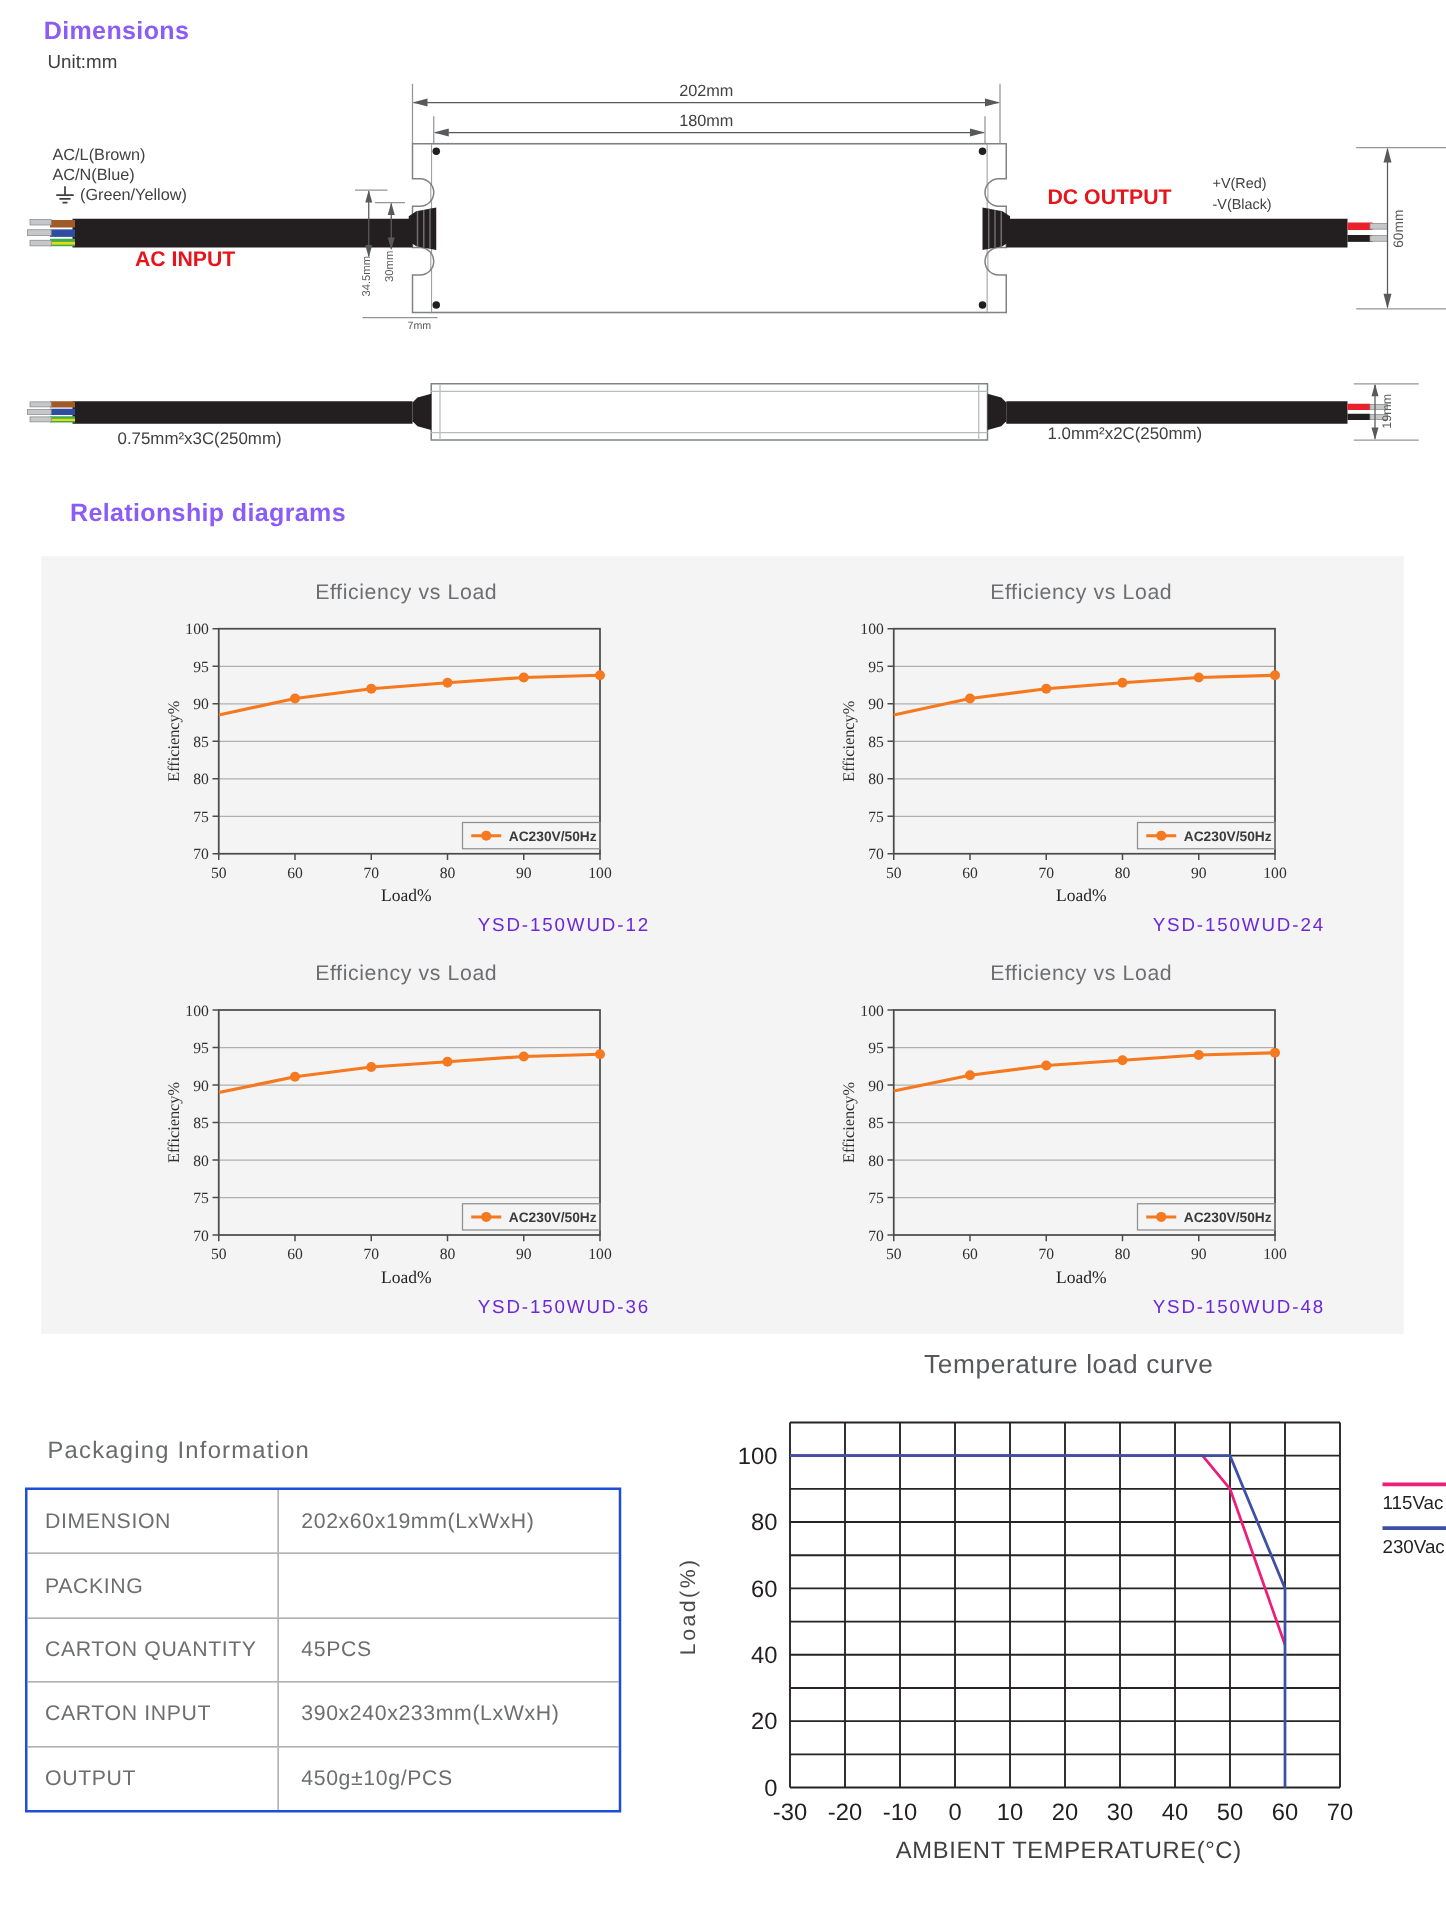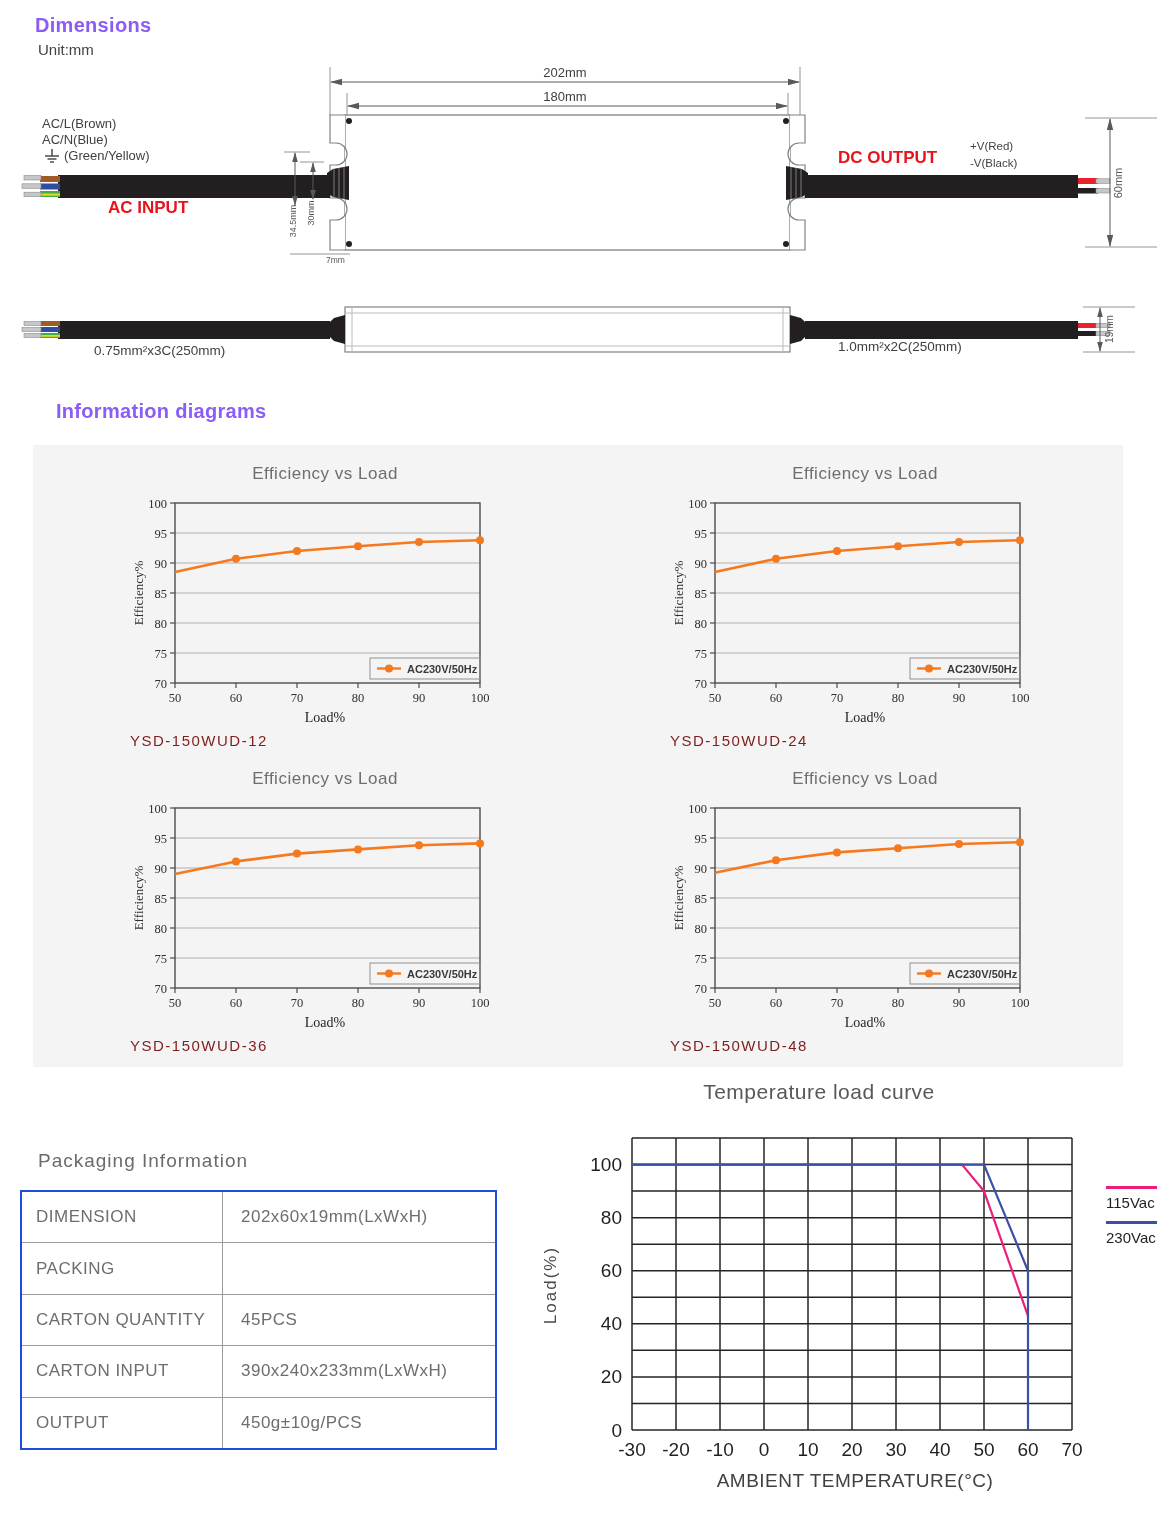--- a/index.html
+++ b/index.html
@@ -9,22 +9,22 @@
   .h-main{font-size:20px;font-weight:bold;color:#8b5cf6;letter-spacing:0.3px;}
   .h-sub{font-size:15px;color:#414042;}
   .h-pkg{font-size:19px;color:#6a6b6d;letter-spacing:1px;}
   .gray-block{background:#f4f4f4;}
   .eff-chart{position:absolute;width:390px;height:302px;}
   .eff-title{position:absolute;left:0;top:6px;width:390px;text-align:center;
              font-size:17px;color:#6d6e71;letter-spacing:0.5px;}
   .eff-svg{position:absolute;left:0;top:33px;}
   .eff-xlabel{position:absolute;left:0;top:252px;width:390px;text-align:center;
               font-family:"Liberation Serif",serif;font-size:14px;color:#232323;}
-  .eff-model{position:absolute;left:0;top:274px;width:390px;text-align:left;
-             font-size:15px;color:#7f1d1d;letter-spacing:1.5px;}
+  .eff-model{position:absolute;left:0;top:274px;width:390px;text-align:right;
+             font-size:15px;color:#6d28d9;letter-spacing:1.5px;}
   .temp-title{font-size:21px;color:#57585b;letter-spacing:0.5px;text-align:center;width:460px;}
   .temp-xlabel{font-size:19px;color:#414042;letter-spacing:0.5px;text-align:center;width:460px;}
   .temp-ylabel{font-size:17px;color:#4a4a4c;letter-spacing:2px;transform:rotate(-90deg);
                transform-origin:center;white-space:nowrap;}
   .legend-line{position:absolute;height:3px;width:51px;}
   .legend-text{position:absolute;font-size:15px;color:#231f20;}
   #pkg-table{border:2px solid #1d4ed8;display:flex;flex-direction:column;}
   .pkg-row{flex:1;display:flex;border-top:1px solid #9b9b9b;}
   .pkg-row:first-child{border-top:none;}
   .pkg-label{width:186px;border-right:1px solid #9b9b9b;display:flex;align-items:center;
@@ -177,21 +177,21 @@
     <g stroke="#939598" stroke-width="1">
       <line x1="1083" y1="252" x2="1135" y2="252"></line>
         <line x1="1083" y1="297" x2="1135" y2="297"></line>
     </g>
     <line x1="1100" y1="253" x2="1100" y2="296" stroke="#58595b" stroke-width="1"></line>
     <polygon points="1100,252 1097.2,262 1102.8,262" fill="#58595b"></polygon>
     <polygon points="1100,297 1097.2,287 1102.8,287" fill="#58595b"></polygon>
     <text x="1113" y="274" font-size="10" fill="#58595b" text-anchor="middle" transform="rotate(-90 1113 274)">19mm</text>
   </svg>
 
-  <div class="abs h-main" style="left:56px;top:400px;">Information diagrams</div>
+  <div class="abs h-main" style="left:56px;top:400px;">Relationship diagrams</div>
   <div class="abs gray-block" style="left:33px;top:445px;width:1090px;height:622px;"></div>
 
   <div class="eff-chart" style="left:130px;top:458px;">
     <div class="eff-title">Efficiency vs Load</div>
     <svg class="eff-svg" width="390" height="218">
         <line x1="45" y1="162" x2="350" y2="162" stroke="#b0b0b0" stroke-width="1"></line>
         <line x1="45" y1="132" x2="350" y2="132" stroke="#b0b0b0" stroke-width="1"></line>
         <line x1="45" y1="102" x2="350" y2="102" stroke="#b0b0b0" stroke-width="1"></line>
         <line x1="45" y1="72" x2="350" y2="72" stroke="#b0b0b0" stroke-width="1"></line>
         <line x1="45" y1="42" x2="350" y2="42" stroke="#b0b0b0" stroke-width="1"></line>
@@ -404,21 +404,21 @@
       <div class="pkg-row">
         <div class="pkg-label">CARTON INPUT</div>
         <div class="pkg-value">390x240x233mm(LxWxH)</div>
       </div>
       <div class="pkg-row">
         <div class="pkg-label">OUTPUT</div>
         <div class="pkg-value">450g±10g/PCS</div>
       </div>
     </div>
 
-  <div class="abs temp-title" style="left:589px;top:1080px;">Temperature load curve</div>
+  <div class="abs temp-title" style="left:625px;top:1080px;">Temperature load curve</div>
   <svg class="abs" style="left:550px;top:1125px;" width="540" height="345" id="temp-svg">
       <line x1="82" y1="13" x2="82" y2="305" stroke="#272324" stroke-width="1.5"></line>
       <line x1="126" y1="13" x2="126" y2="305" stroke="#272324" stroke-width="1.5"></line>
       <line x1="170" y1="13" x2="170" y2="305" stroke="#272324" stroke-width="1.5"></line>
       <line x1="214" y1="13" x2="214" y2="305" stroke="#272324" stroke-width="1.5"></line>
       <line x1="258" y1="13" x2="258" y2="305" stroke="#272324" stroke-width="1.5"></line>
       <line x1="302" y1="13" x2="302" y2="305" stroke="#272324" stroke-width="1.5"></line>
       <line x1="346" y1="13" x2="346" y2="305" stroke="#272324" stroke-width="1.5"></line>
       <line x1="390" y1="13" x2="390" y2="305" stroke="#272324" stroke-width="1.5"></line>
       <line x1="434" y1="13" x2="434" y2="305" stroke="#272324" stroke-width="1.5"></line>

